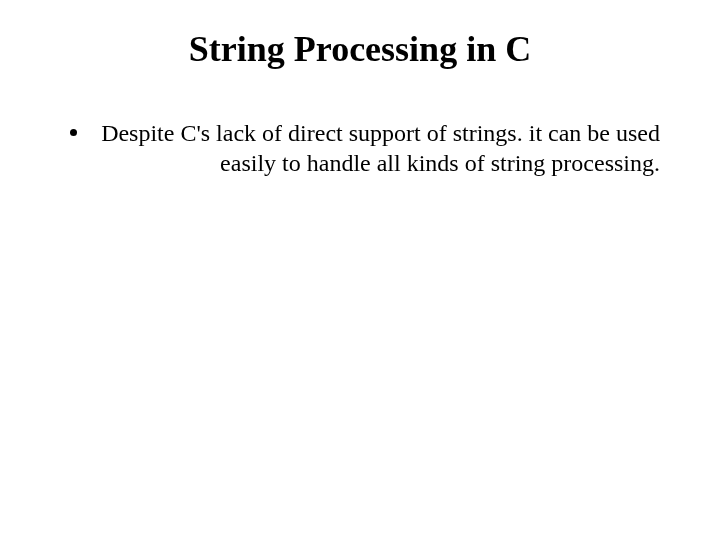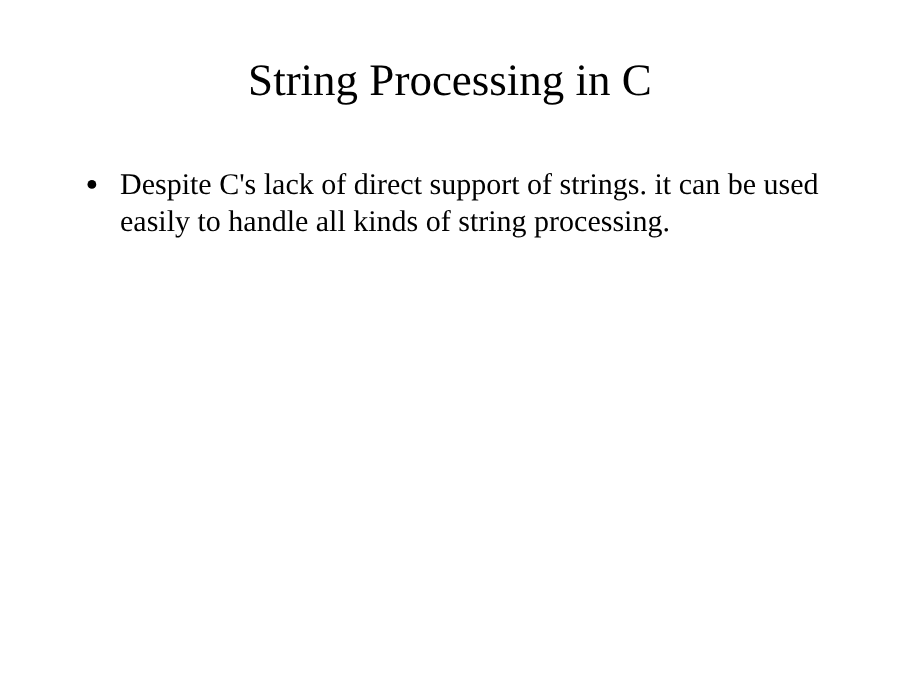--- a/index.html
+++ b/index.html
@@ -16,27 +16,28 @@
     overflow: hidden;
   }
   .slide {
     width: 100%;
     height: 100%;
     padding: 24px 40px 40px 40px;
   }
   .title {
     text-align: center;
     font-size: 36px;
-    font-weight: normal;
+    font-weight: bold;
     margin-bottom: 48px;
-    margin-top: 19px;
+    margin-top: 4px;
   }
   .bullet-list {
     list-style: none;
     padding-left: 30px;
+    text-align: right;
   }
   .bullet-item {
     position: relative;
     font-size: 24px;
     line-height: 1.25;
     padding-left: 26px;
     padding-right: 20px;
   }
   .bullet-dot {
     position: absolute;

